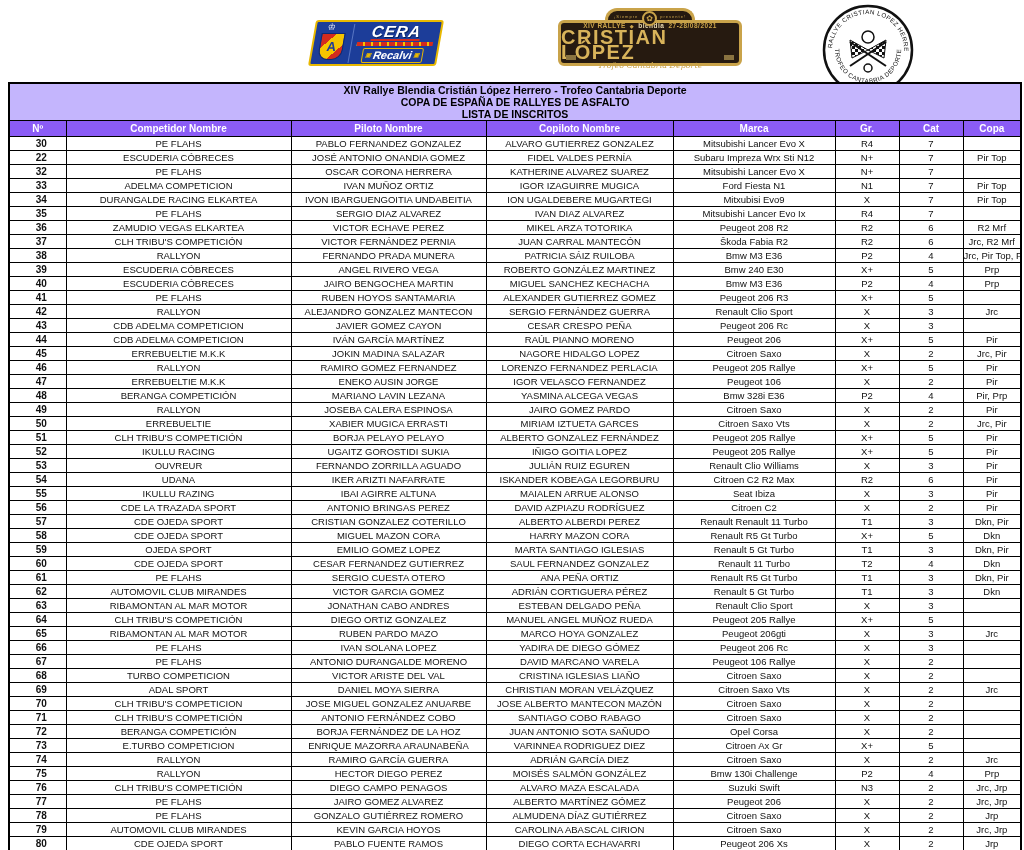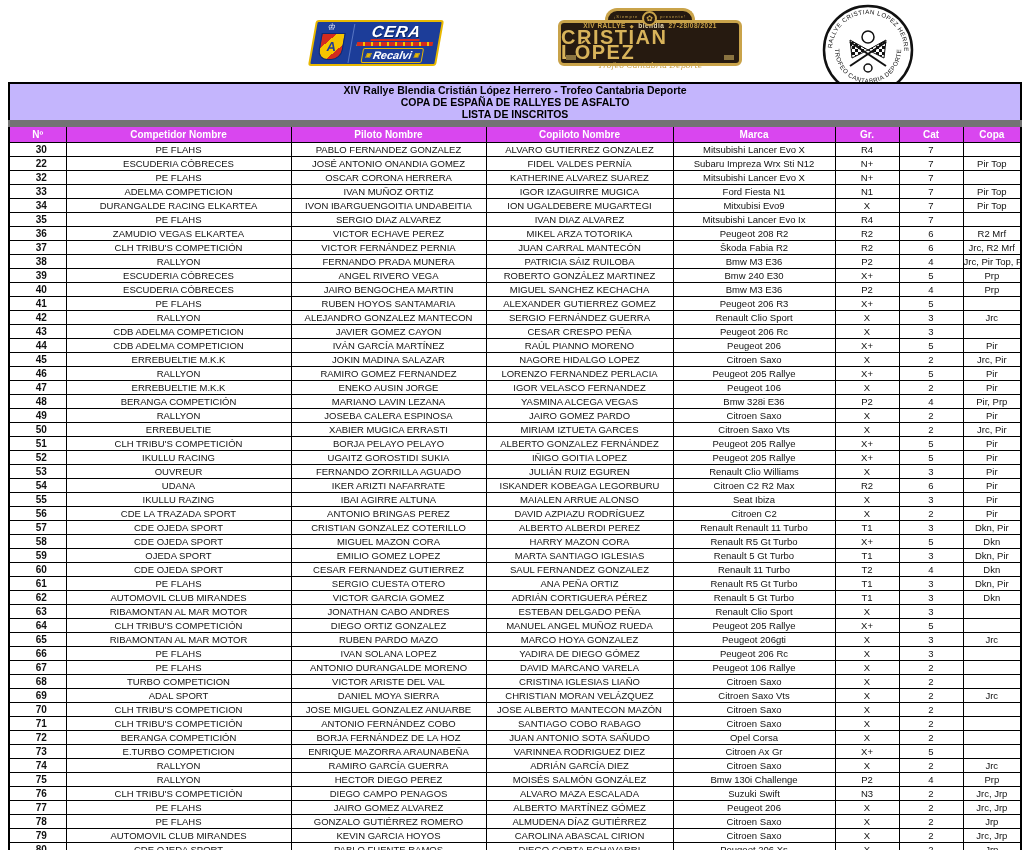--- a/index.html
+++ b/index.html
@@ -58,22 +58,22 @@
   
   .stamp { position:absolute; left:822px; top:4px; width:92px; height:92px; }
 
   
   .sheet { position:absolute; left:8px; top:82px; width:1012px; }
   table { border-collapse:collapse; width:1012px; table-layout:fixed; }
   td,th { border:1px solid #000; overflow:hidden; white-space:nowrap; text-align:center; }
   table { border:2px solid #000; }
   .title-row td { background:#c4b5fd; color:#000; font-weight:bold; font-size:10.5px;
                   height:12px; line-height:12px; border:none; }
-  .title-block { border-bottom:7px solid #737373; }
-  .head-row th { background:#d946ef; color:#ffffff; font-weight:bold; font-size:10px;
+  .title-block { border-bottom:1px solid #737373; }
+  .head-row th { background:#8b5cf6; color:#ffffff; font-weight:bold; font-size:10px;
                  height:15px; line-height:15px; }
   tbody td { font-size:9.5px; color:#111; height:14px; line-height:13px; }
   tbody td.num { font-weight:bold; font-size:10px;padding-left:7px; }
 </style>
 </head>
 <body>
 
 <div class="logo-strip">
 
   <div class="cera">

